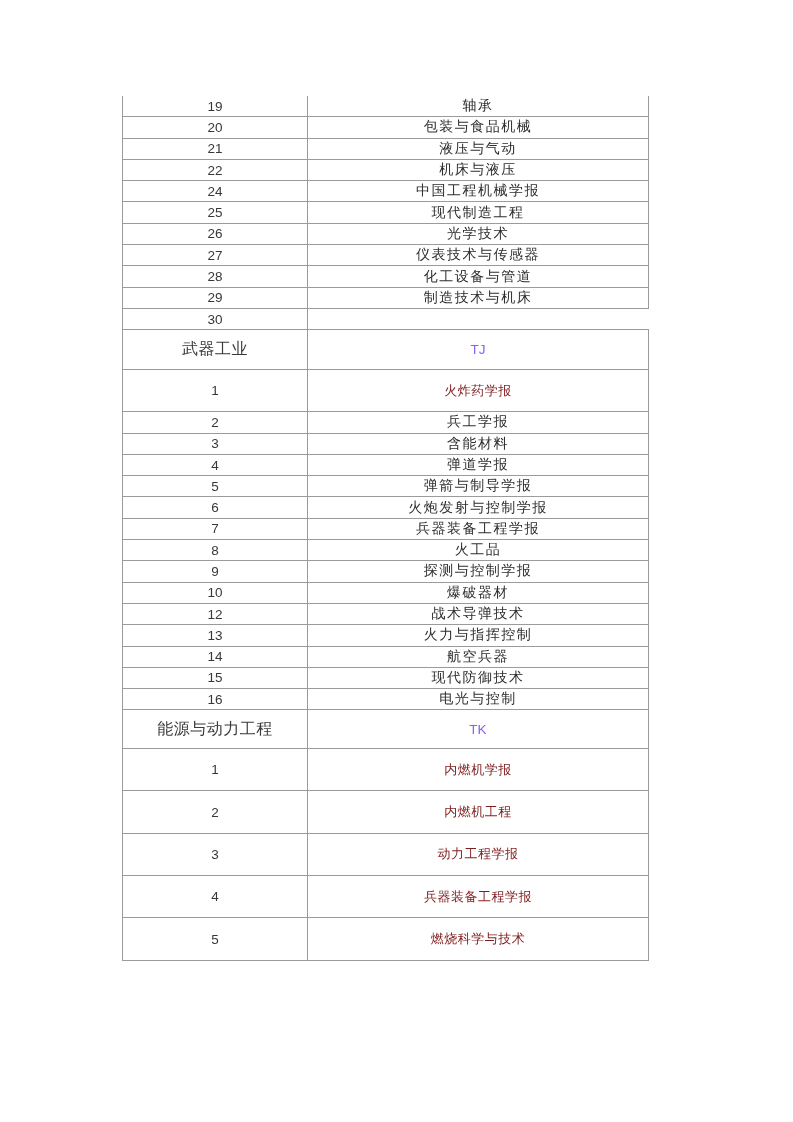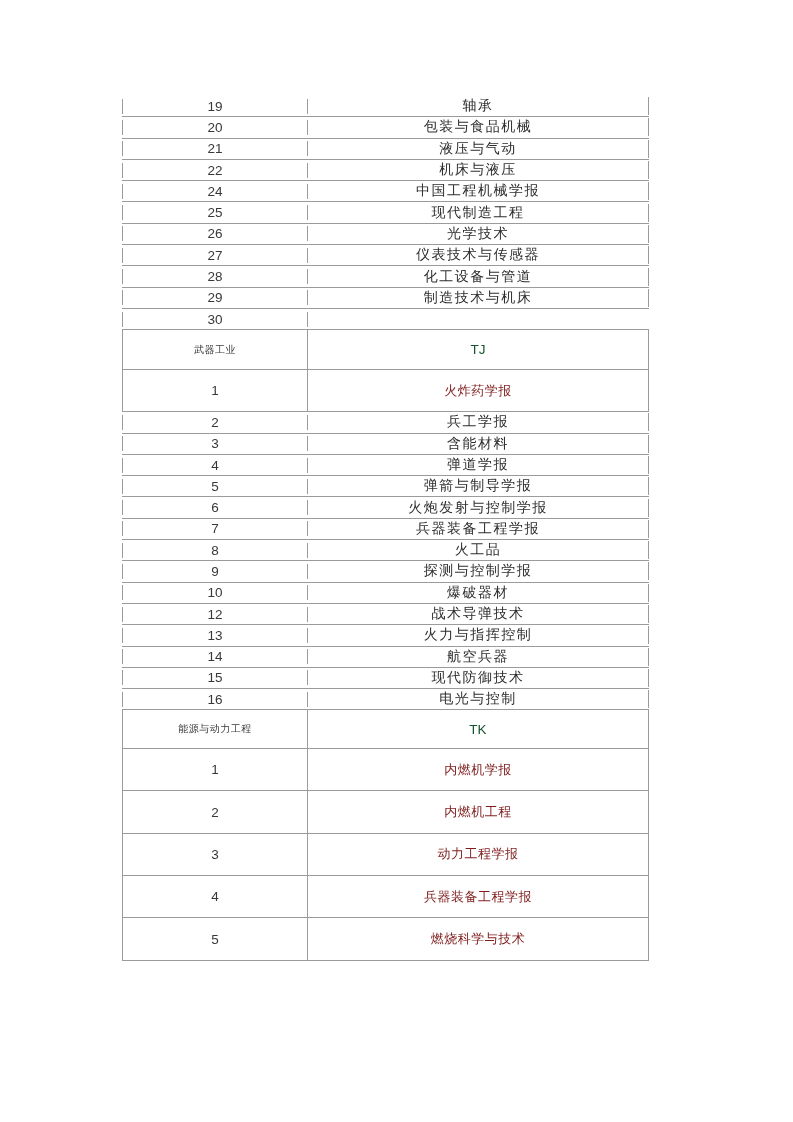--- a/index.html
+++ b/index.html
@@ -33,46 +33,46 @@
     overflow: hidden;
     white-space: nowrap;
   }
   .cell.num {
     width: 186px;
     border-left: 1px solid #9b9b9b;
     border-right: 1px solid #9b9b9b;
   }
   .cell.name { width: 341px; border-right: 1px solid #9b9b9b; }
 
-  .row.normal { height: 21.3px; align-items: center; }
+  .row.normal { height: 21.3px; }
   .row.header-tj { height: 40px; }
   .row.header-tk { height: 38.5px; justify-content: center; }
   .row.tall-a { height: 42px; }
   .row.tall-b { height: 42.4px; }
 
   .row.normal .cell.num {
     font-size: 13.5px;
     color: #383838;
   }
   .row.normal .cell.name {
     font-family: "Liberation Serif", "DejaVu Serif", serif;
     font-size: 14px;
     color: #2e2e2e;
     letter-spacing: 1.5px;
   }
   .row.header-tj .cell.num,
   .row.header-tk .cell.num {
-    font-size: 10px;
+    font-size: 16px;
     color: #3a3a3a;
     letter-spacing: 0.5px;
   }
   .row.header-tj .cell.name,
   .row.header-tk .cell.name {
     font-size: 13.5px;
-    color: #14532d;
+    color: #8b5cf6;
   }
   .row.tall-a .cell.num,
   .row.tall-b .cell.num {
     font-size: 13.5px;
     color: #383838;
   }
   .row.tall-a .cell.name,
   .row.tall-b .cell.name {
     font-size: 13px;
     color: #7f1d1d;

